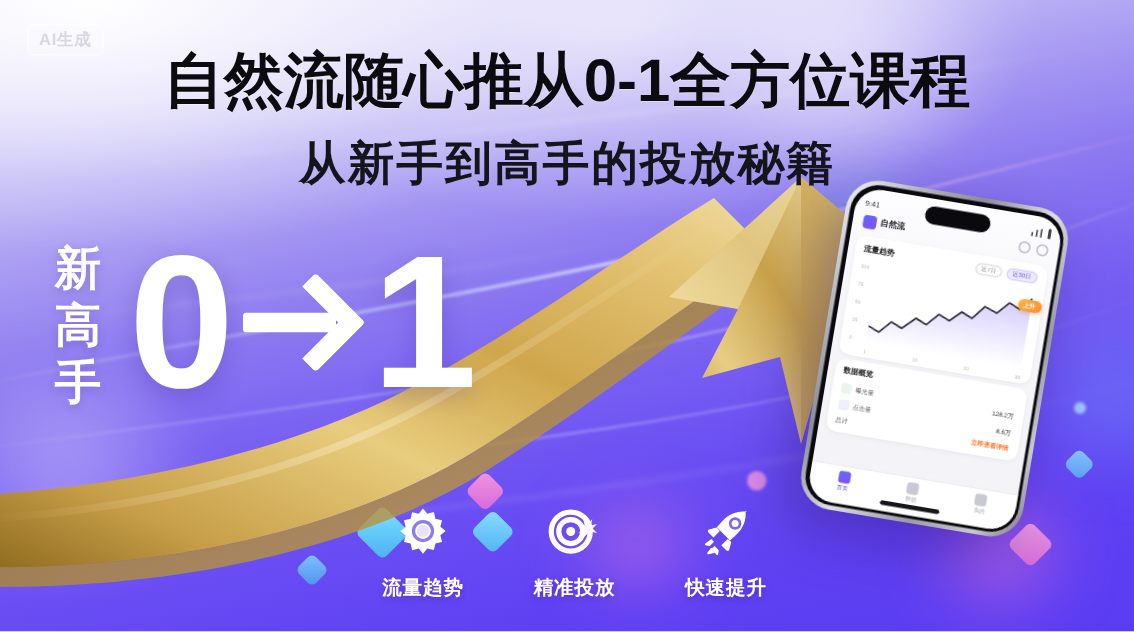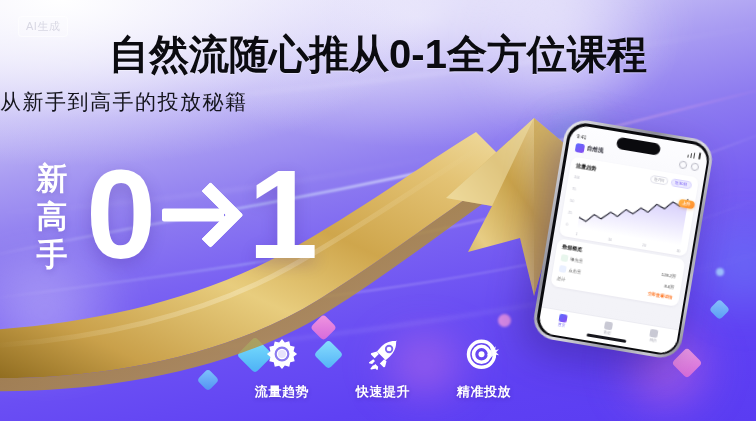--- a/index.html
+++ b/index.html
@@ -86,41 +86,42 @@
     left: 18px; top: 16px;
     display: flex; align-items: center; gap: 2px;
     padding: 2px 7px;
     border: 1px solid rgba(255,255,255,0.55);
     border-radius: 4px;
     font-size: 11px;
     letter-spacing: .5px;
     color: rgba(150,150,175,0.34);
     background: rgba(255,255,255,0.16);
     user-select: none;
+    font-weight: bold;
   }
 
   
   .headline {
     position: absolute;
     left: 0; right: 0; top: 33px;
     text-align: center;
     font-size: 40px;
     line-height: 1.05;
     font-weight: 700;
     color: #0b0b10;
     letter-spacing: 0px;
     white-space: nowrap;
     text-shadow: 0 1px 0 rgba(255,255,255,0.35);
   }
   .subhead {
     position: absolute;
     left: 0; right: 0; top: 88px;
-    text-align: left;
-    font-size: 21px;
-    font-weight: 400;
+    text-align: center;
+    font-size: 31px;
+    font-weight: 700;
     color: #14141c;
     letter-spacing: 1.5px;
     white-space: nowrap;
   }
 
   
   .vertical-tag {
     position: absolute;
     left: 30px; top: 163px;
     width: 44px;
@@ -569,33 +570,33 @@
       <svg class="feature-ico" viewBox="0 0 48 48">
         <path fill="#ffffff" d="M24 3.5l3.4 4.2 5.3-1.3 1.2 5.3 5.3 1.2-1.3 5.3 4.2 3.4-4.2 3.4 1.3 5.3-5.3 1.2-1.2 5.3-5.3-1.3L24 39.7l-3.4-4.1-5.3 1.3-1.2-5.3-5.3-1.2 1.3-5.3-4.2-3.4 4.2-3.4-1.3-5.3 5.3-1.2 1.2-5.3 5.3 1.3z"></path>
         <circle cx="24" cy="21.6" r="7.6" fill="none" stroke="#8b7bf0" stroke-width="2.6"></circle>
         <circle cx="24" cy="21.6" r="4.8" fill="#7a63ee" opacity=".18"></circle>
       </svg>
       <span class="feature-lbl">流量趋势</span>
     </div>
 
     <div class="feature">
       <svg class="feature-ico" viewBox="0 0 48 48">
+        <circle cx="21" cy="22" r="15.6" fill="none" stroke="#ffffff" stroke-width="4.2"></circle>
+        <circle cx="21" cy="22" r="9.6" fill="none" stroke="#ffffff" stroke-width="4.2"></circle>
+        <circle cx="21" cy="22" r="3.6" fill="#ffffff"></circle>
+        <path fill="#ffffff" d="M38.2 12.2l-1.1 4.9 4.9-1.1-3.4 3.6 3.4 3.6-4.9-1.1 1.1 4.9-3.6-3.4-3.6 3.4 1.1-4.9-4.9 1.1 3.4-3.6-3.4-3.6 4.9 1.1-1.1-4.9 3.6 3.4z" opacity=".95"></path>
+      </svg>
+      <span class="feature-lbl">精准投放</span>
+    </div>
+
+    <div class="feature">
+      <svg class="feature-ico" viewBox="0 0 48 48">
         <path fill="#ffffff" d="M40.6 6.2c-7.8-.9-14.6 2-19.6 7.6l-4.3 4.8 10.5 10.5 4.8-4.3c5.6-5 8.5-11.8 7.6-19.6z"></path>
         <circle cx="31.3" cy="15.6" r="3.9" fill="none" stroke="#7d68ef" stroke-width="2.2"></circle>
         <path fill="#ffffff" d="M16.6 18.7l-6.2 1.6c-1 .3-1.3 1.5-.6 2.2l4.2 4.2 5-5.2zM28.2 30.3l-1.6 6.2c-.3 1-1.5 1.3-2.2.6l-4.2-4.2 5.2-5z"></path>
         <path fill="#ffffff" d="M9.2 38.8c-.6.6-.1 1.6.7 1.4l4.6-1c.9-.2 1.2-1.3.5-1.9l-1.8-1.8c-.6-.6-1.7-.3-1.9.6zM7.4 31.6c-.5.5-.2 1.4.6 1.5l3 .4 3.4-3.4-2.1-2.1zM16.3 40.6c.5.5 1.4.2 1.5-.6l.4-3-3.4-3.4-2.1 2.1z"></path>
       </svg>
       <span class="feature-lbl">快速提升</span>
     </div>
 
-    <div class="feature">
-      <svg class="feature-ico" viewBox="0 0 48 48">
-        <circle cx="21" cy="22" r="15.6" fill="none" stroke="#ffffff" stroke-width="4.2"></circle>
-        <circle cx="21" cy="22" r="9.6" fill="none" stroke="#ffffff" stroke-width="4.2"></circle>
-        <circle cx="21" cy="22" r="3.6" fill="#ffffff"></circle>
-        <path fill="#ffffff" d="M38.2 12.2l-1.1 4.9 4.9-1.1-3.4 3.6 3.4 3.6-4.9-1.1 1.1 4.9-3.6-3.4-3.6 3.4 1.1-4.9-4.9 1.1 3.4-3.6-3.4-3.6 4.9 1.1-1.1-4.9 3.6 3.4z" opacity=".95"></path>
-      </svg>
-      <span class="feature-lbl">精准投放</span>
-    </div>
-
   </div>
 
 </div>
 
 </body></html>

